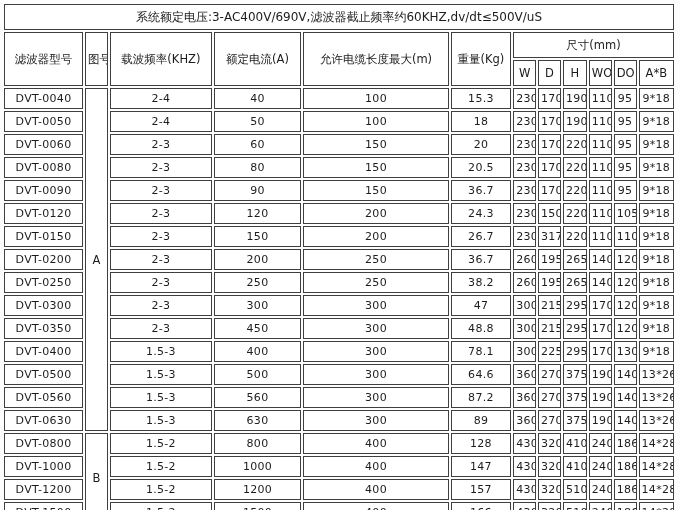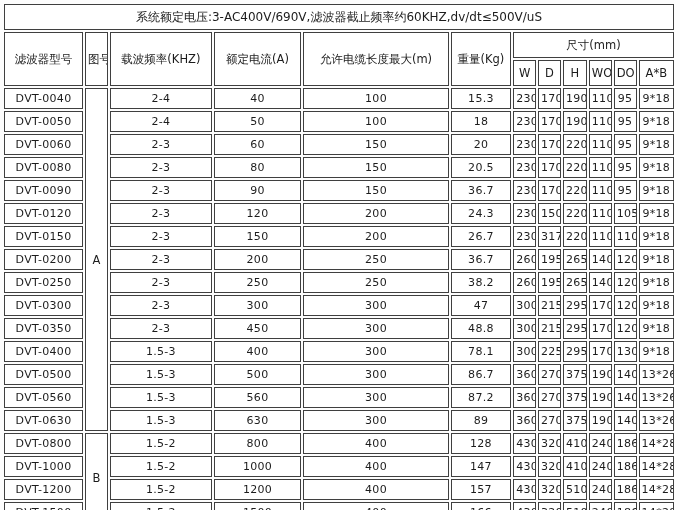--- a/index.html
+++ b/index.html
@@ -239,21 +239,21 @@
         <td>295</td>
         <td>170</td>
         <td>130</td>
         <td>9*18</td>
       </tr>
       <tr>
         <td>DVT-0500</td>
         <td>1.5-3</td>
         <td>500</td>
         <td>300</td>
-        <td>86.7</td>
+        <td>64.6</td>
         <td>360</td>
         <td>270</td>
         <td>375</td>
         <td>190</td>
         <td>140</td>
         <td>13*26</td>
       </tr>
       <tr class="stripe">
         <td>DVT-0560</td>
         <td>1.5-3</td>

